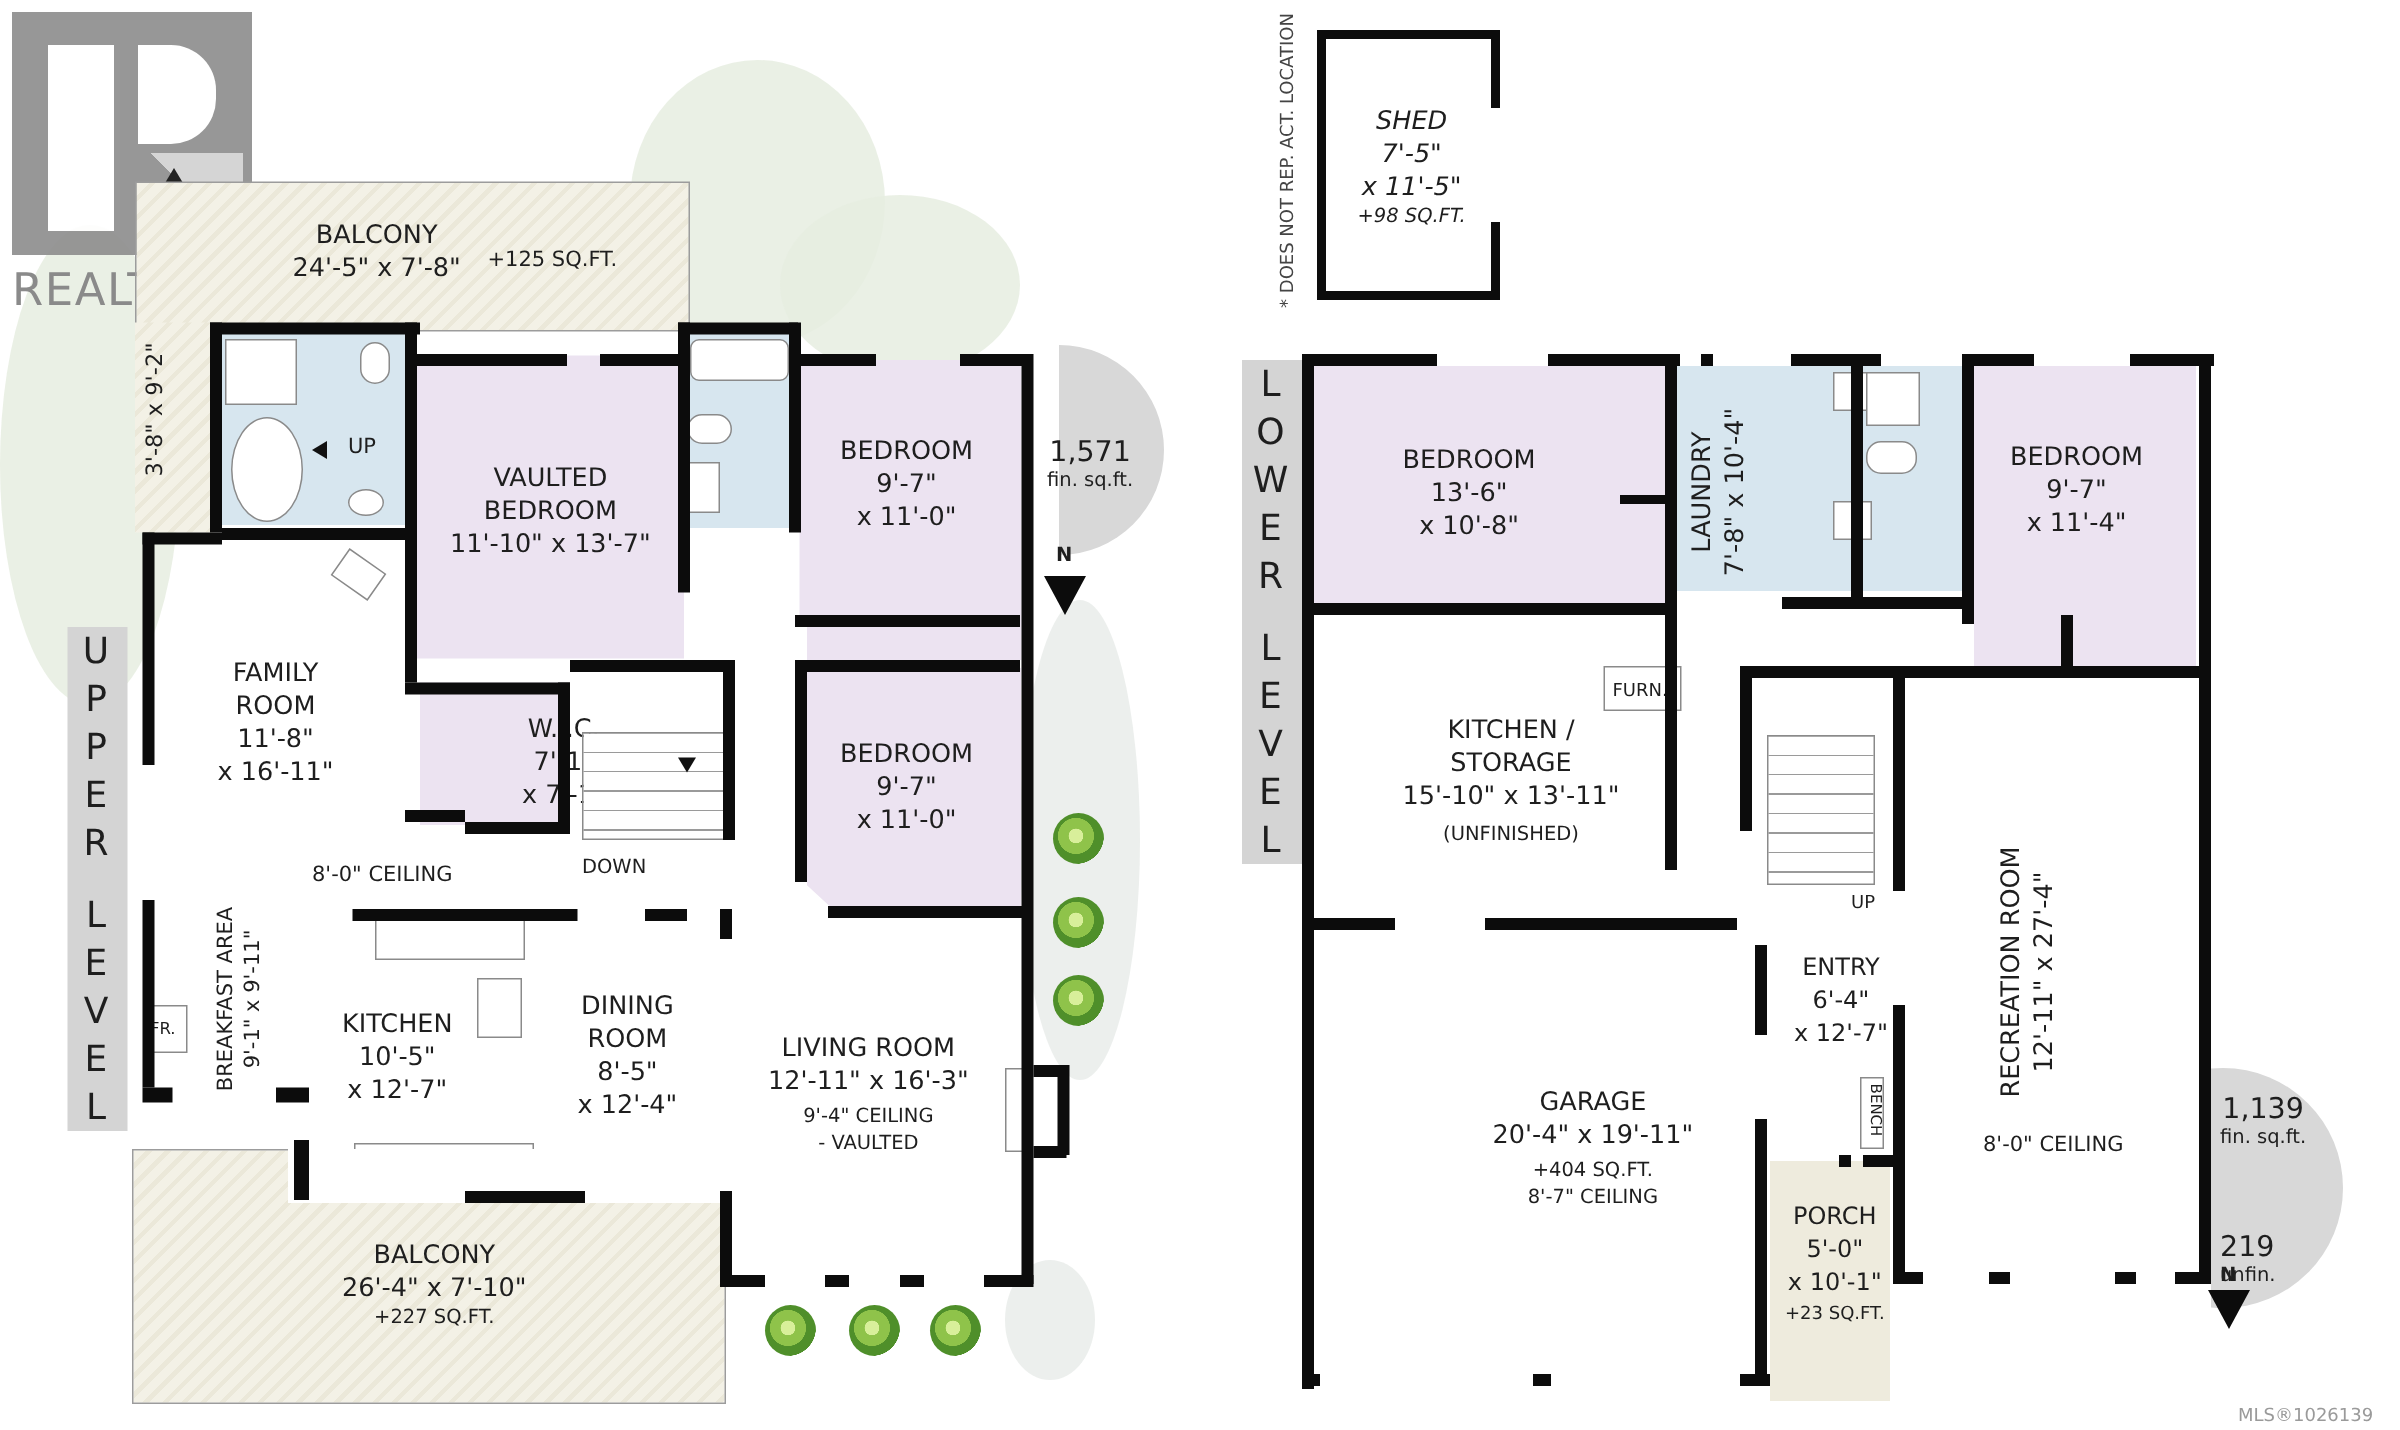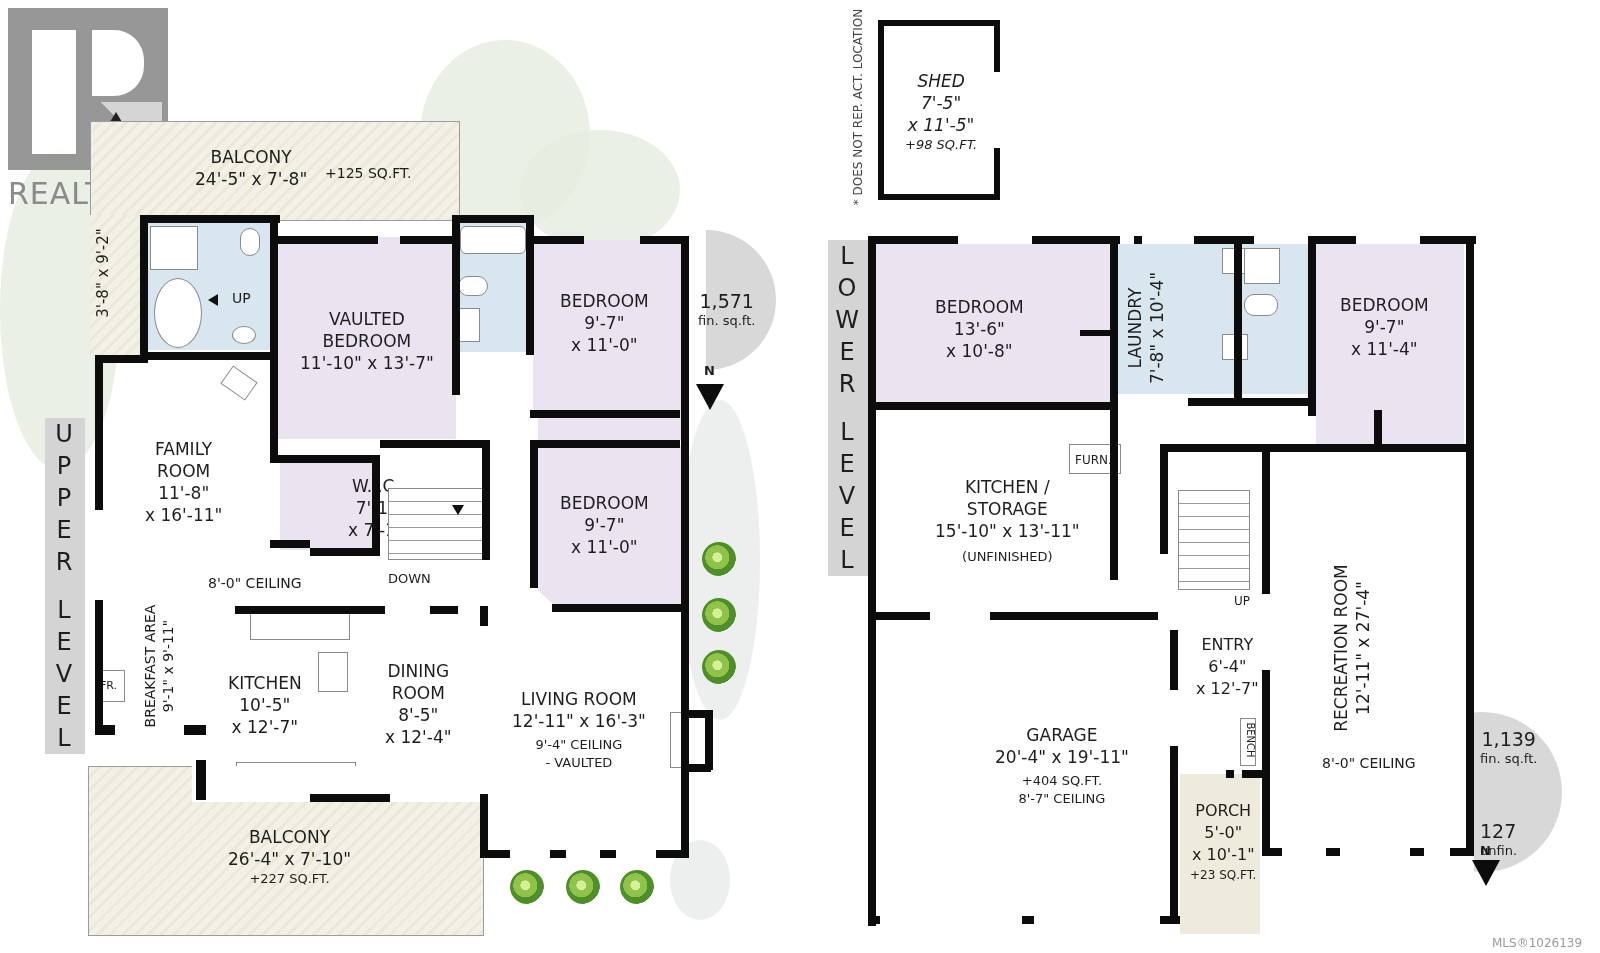--- a/index.html
+++ b/index.html
@@ -362,20 +362,20 @@
     <div class="wall" style="left:1226px;top:770px;width:8px;height:8px;"></div>
     <div class="wall" style="left:1242px;top:770px;width:20px;height:8px;"></div>
   </div>
 
   <div class="sqft-circle" style="left:1402px;top:712px;width:160px;height:160px;clip-path:inset(0 0 0 45%);"></div>
   <div class="label" style="left:1480px;top:728px;text-align:center;">
     <span style="font-size:19px;">1,139</span>
     <span class="sm">fin. sq.ft.</span>
   </div>
   <div class="label" style="left:1480px;top:820px;text-align:left;">
-    <span style="font-size:19px;">127</span>
+    <span style="font-size:19px;">219</span>
     <span class="sm">unfin.</span>
   </div>
   <div class="label" style="left:1480px;top:840px;font-size:13px;font-weight:bold;">N</div>
   <div class="north" style="left:1472px;top:860px;"></div>
 </div>
 
 <div class="label" style="left:1492px;top:932px;font-size:12px;color:#9a9a9a;">MLS®1026139</div>
 
 </body></html>

